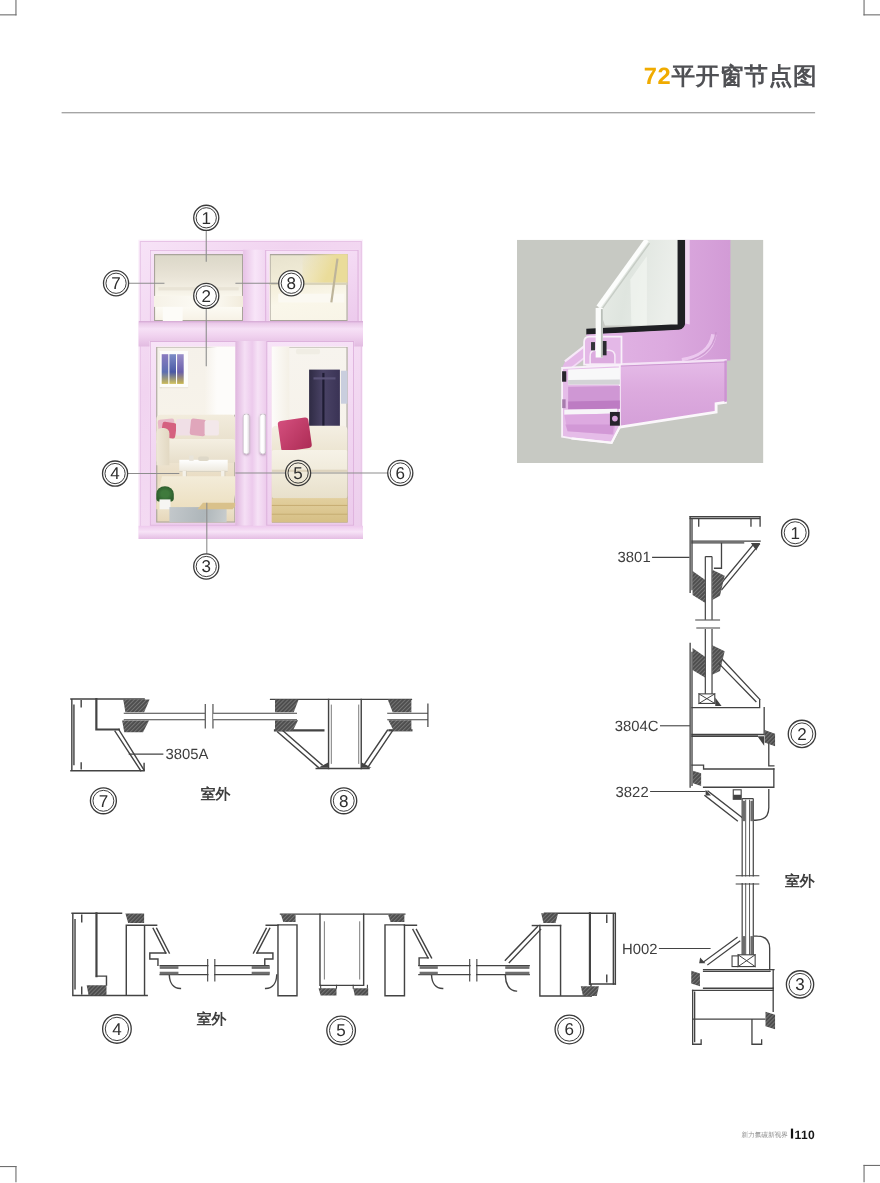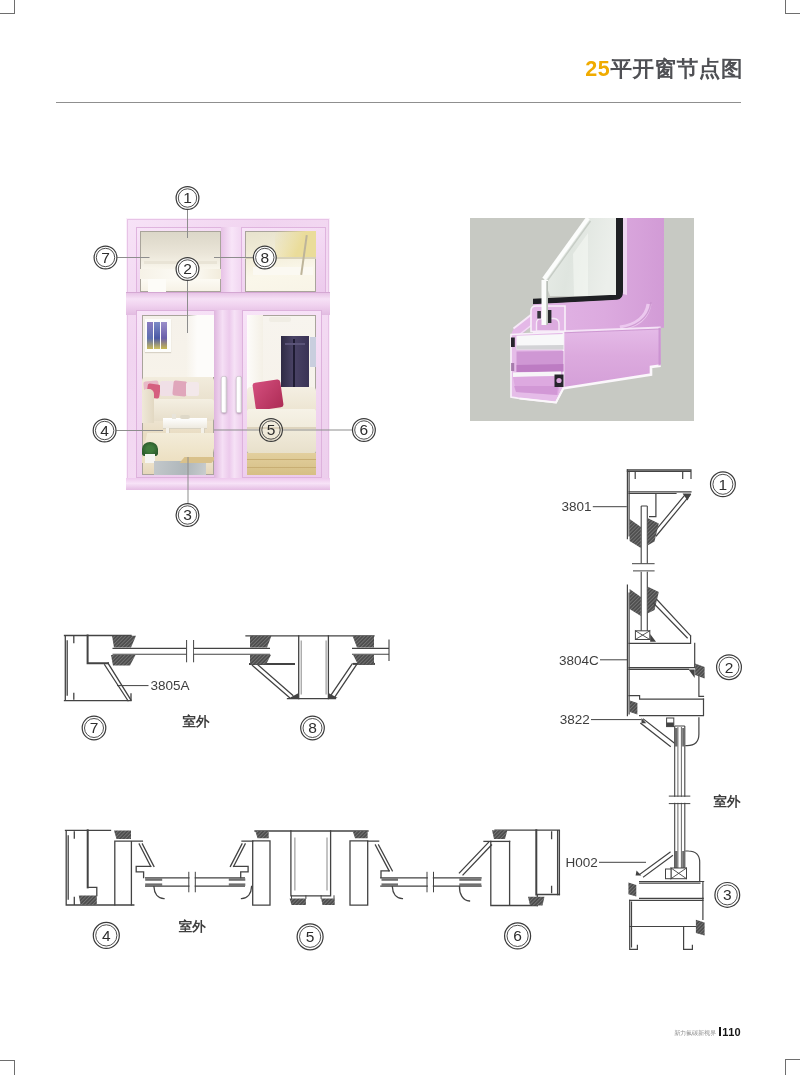--- a/index.html
+++ b/index.html
@@ -12,21 +12,21 @@
 
 <div class="abs" style="left:0;top:0;width:14px;height:13px;border-right:1.5px solid #6e6e6e;border-bottom:1.5px solid #6e6e6e;"></div>
 
 <div class="abs" style="left:785px;top:0;width:15px;height:13px;border-left:1.5px solid #6e6e6e;border-bottom:1.5px solid #6e6e6e;"></div>
 
 <div class="abs" style="left:0;top:1060px;width:14px;height:15px;border-right:1.5px solid #6e6e6e;border-top:1.5px solid #6e6e6e;"></div>
 
 <div class="abs" style="left:785px;top:1059px;width:15px;height:16px;border-left:1.5px solid #6e6e6e;border-top:1.5px solid #6e6e6e;"></div>
 
 <div class="abs" style="left:0;top:54px;width:743px;text-align:right;font-size:21.5px;font-weight:bold;color:#4f5054;letter-spacing:0.6px;">
-<span style="color:#f0ab00;">25</span>平开窗节点图</div>
+<span style="color:#f0ab00;">72</span>平开窗节点图</div>
 
 
 <div class="abs" style="left:56px;top:102px;width:685px;height:1px;background:#8f8f8f;"></div>
 
 <div id="photo" class="abs" style="left:126px;top:218px;width:204px;height:272px;background:linear-gradient(135deg,#f7e3f7 0%,#f1d4f0 30%,#f4dbf3 60%,#eccdec 100%);">
 
   <div class="abs" style="left:0;top:0;width:204px;height:272px;box-shadow:inset 0 0 0 1px #fbeffb, inset 0 0 0 2px #e7c3e6;"></div>
 
   <div class="abs" style="left:10px;top:9px;width:89px;height:69px;background:linear-gradient(160deg,#f8e4f8,#ecc9ec);box-shadow:inset 0 0 0 1px #dfb4de;"></div>
 

